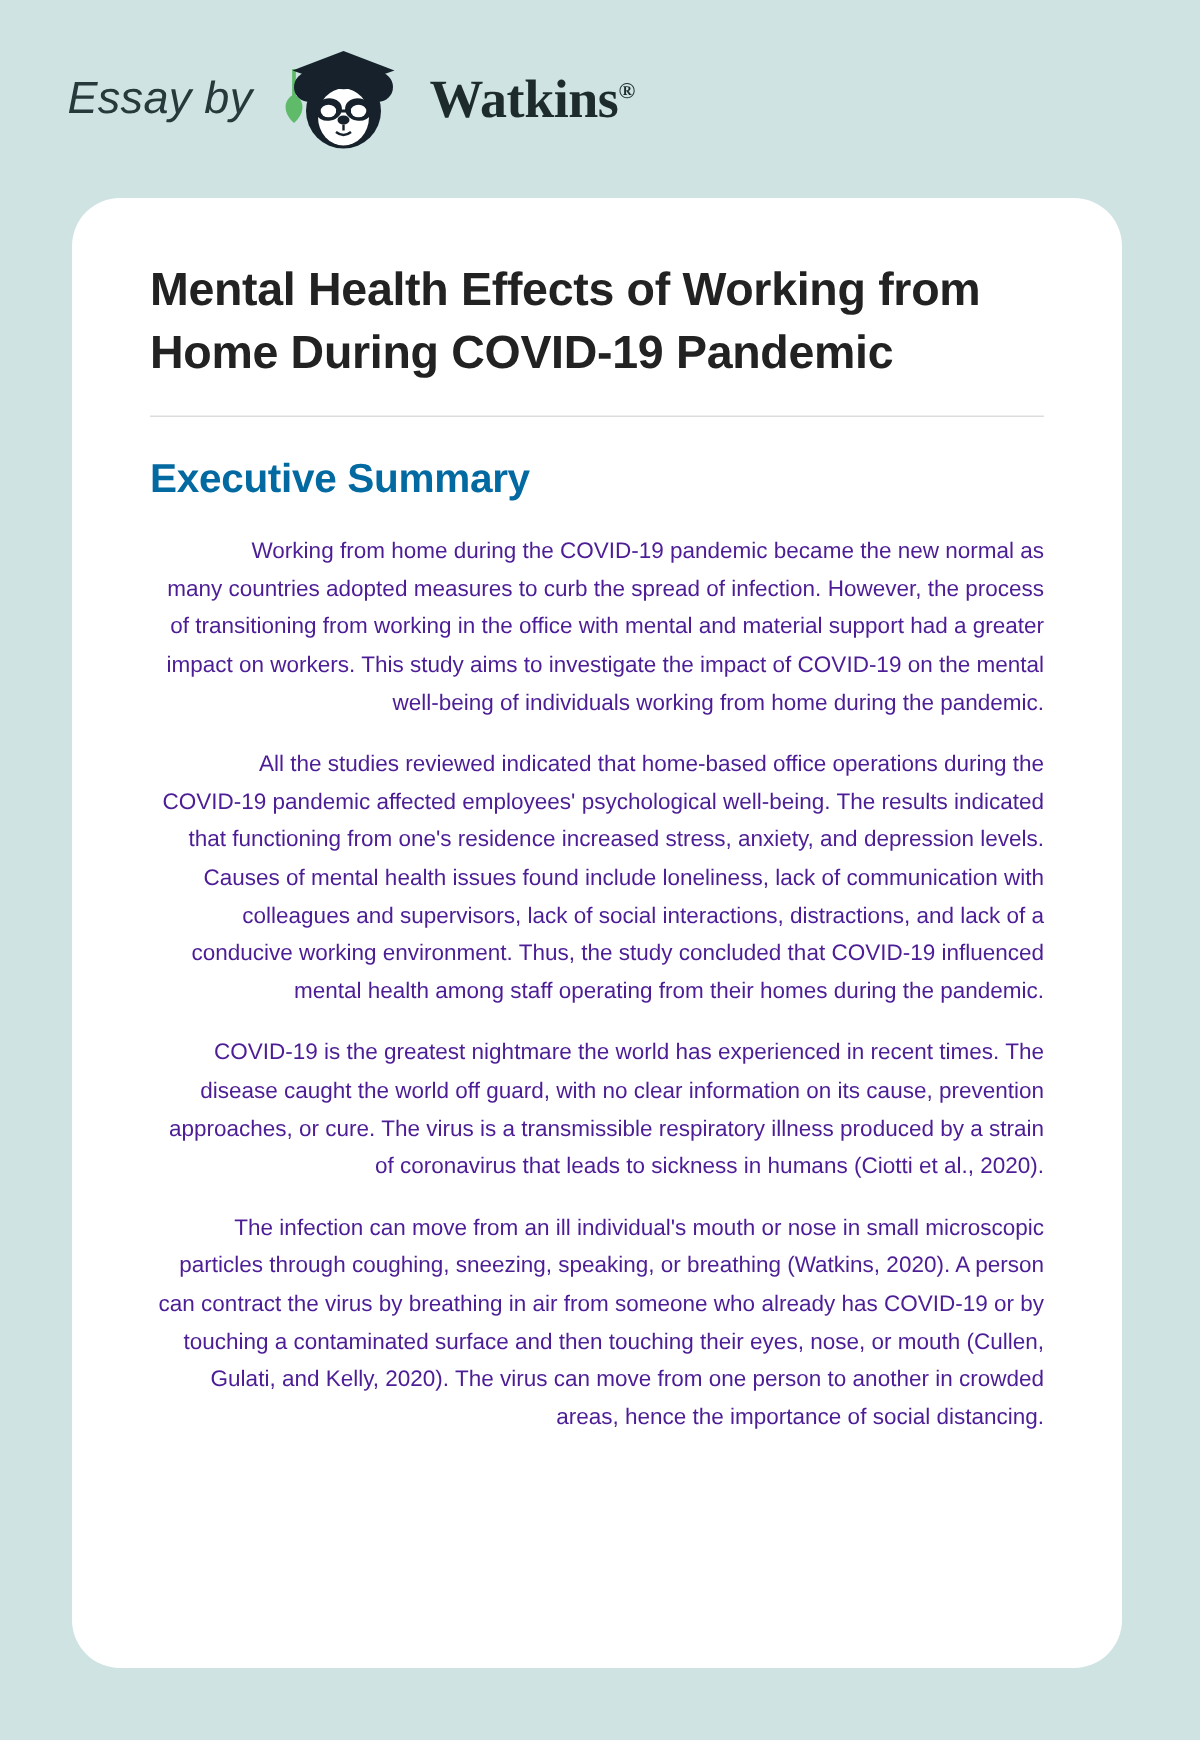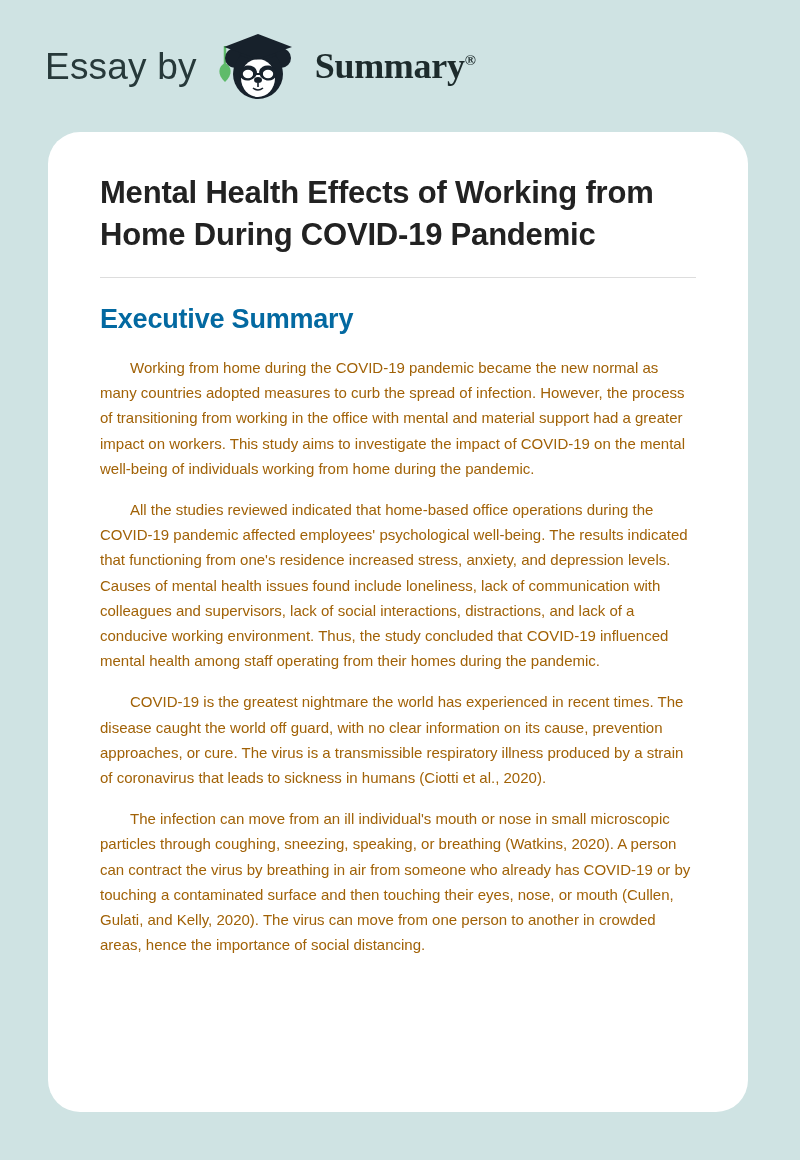--- a/index.html
+++ b/index.html
@@ -21,25 +21,26 @@
     display: flex;
     align-items: center;
     padding-left: 45px;
   }
   .brand-lockup {
     display: flex;
     align-items: center;
     gap: 14px;
   }
   .essay-by {
-    font-size: 37px;
+    font-size: 30px;
     font-weight: 400;
     color: #27393a;
     letter-spacing: 0.2px;
     line-height: 1;
+    font-style: italic;
   }
   .panda-logo {
     display: block;
     width: 96px;
     height: 72px;
     flex: none;
   }
   .ivypanda-word {
     font-family: "Liberation Serif", serif;
     font-size: 36px;
@@ -113,24 +114,24 @@
     font-size: 27px;
     font-weight: bold;
     color: #0369a1;
     margin: 26px 0 0 0;
     letter-spacing: -0.2px;
   }
 
   .body-para {
     font-size: 15px;
     line-height: 25.2px;
-    color: #a16207;
+    color: #4c1d95;
     margin: 16px 0 0 0;
     text-indent: 30px;
-    text-align: left;
+    text-align: right;
   }
   .section-heading + .body-para { margin-top: 20px; }
 </style>
 </head>
 <body>
 
 <div class="brand-header">
   <div class="brand-lockup">
     <span class="essay-by">Essay by</span>
 
@@ -159,21 +160,21 @@
         <ellipse cx="47" cy="50" rx="4" ry="3" fill="#17212b"></ellipse>
         <path d="M47 53 L47 57" stroke="#17212b" stroke-width="1.6"></path>
         <path d="M42 58 Q47 62 52 58" stroke="#17212b" stroke-width="1.6" fill="none"></path>
 
         <path d="M28 25 Q47 14 66 25 Q47 34 28 25 Z" fill="#17212b"></path>
 
         <path d="M13 17 L47 4 L81 17 L47 29 Z" fill="#17212b"></path>
       </svg>
     </span>
 
-    <span class="ivypanda-word"><span>Summary</span><span class="reg">®</span></span>
+    <span class="ivypanda-word"><span>Watkins</span><span class="reg">®</span></span>
   </div>
 </div>
 
 <div class="paper-card">
 
   <h1 class="doc-title">Mental Health Effects of Working from Home During COVID-19 Pandemic</h1>
 
 
   <hr class="divider">
 

